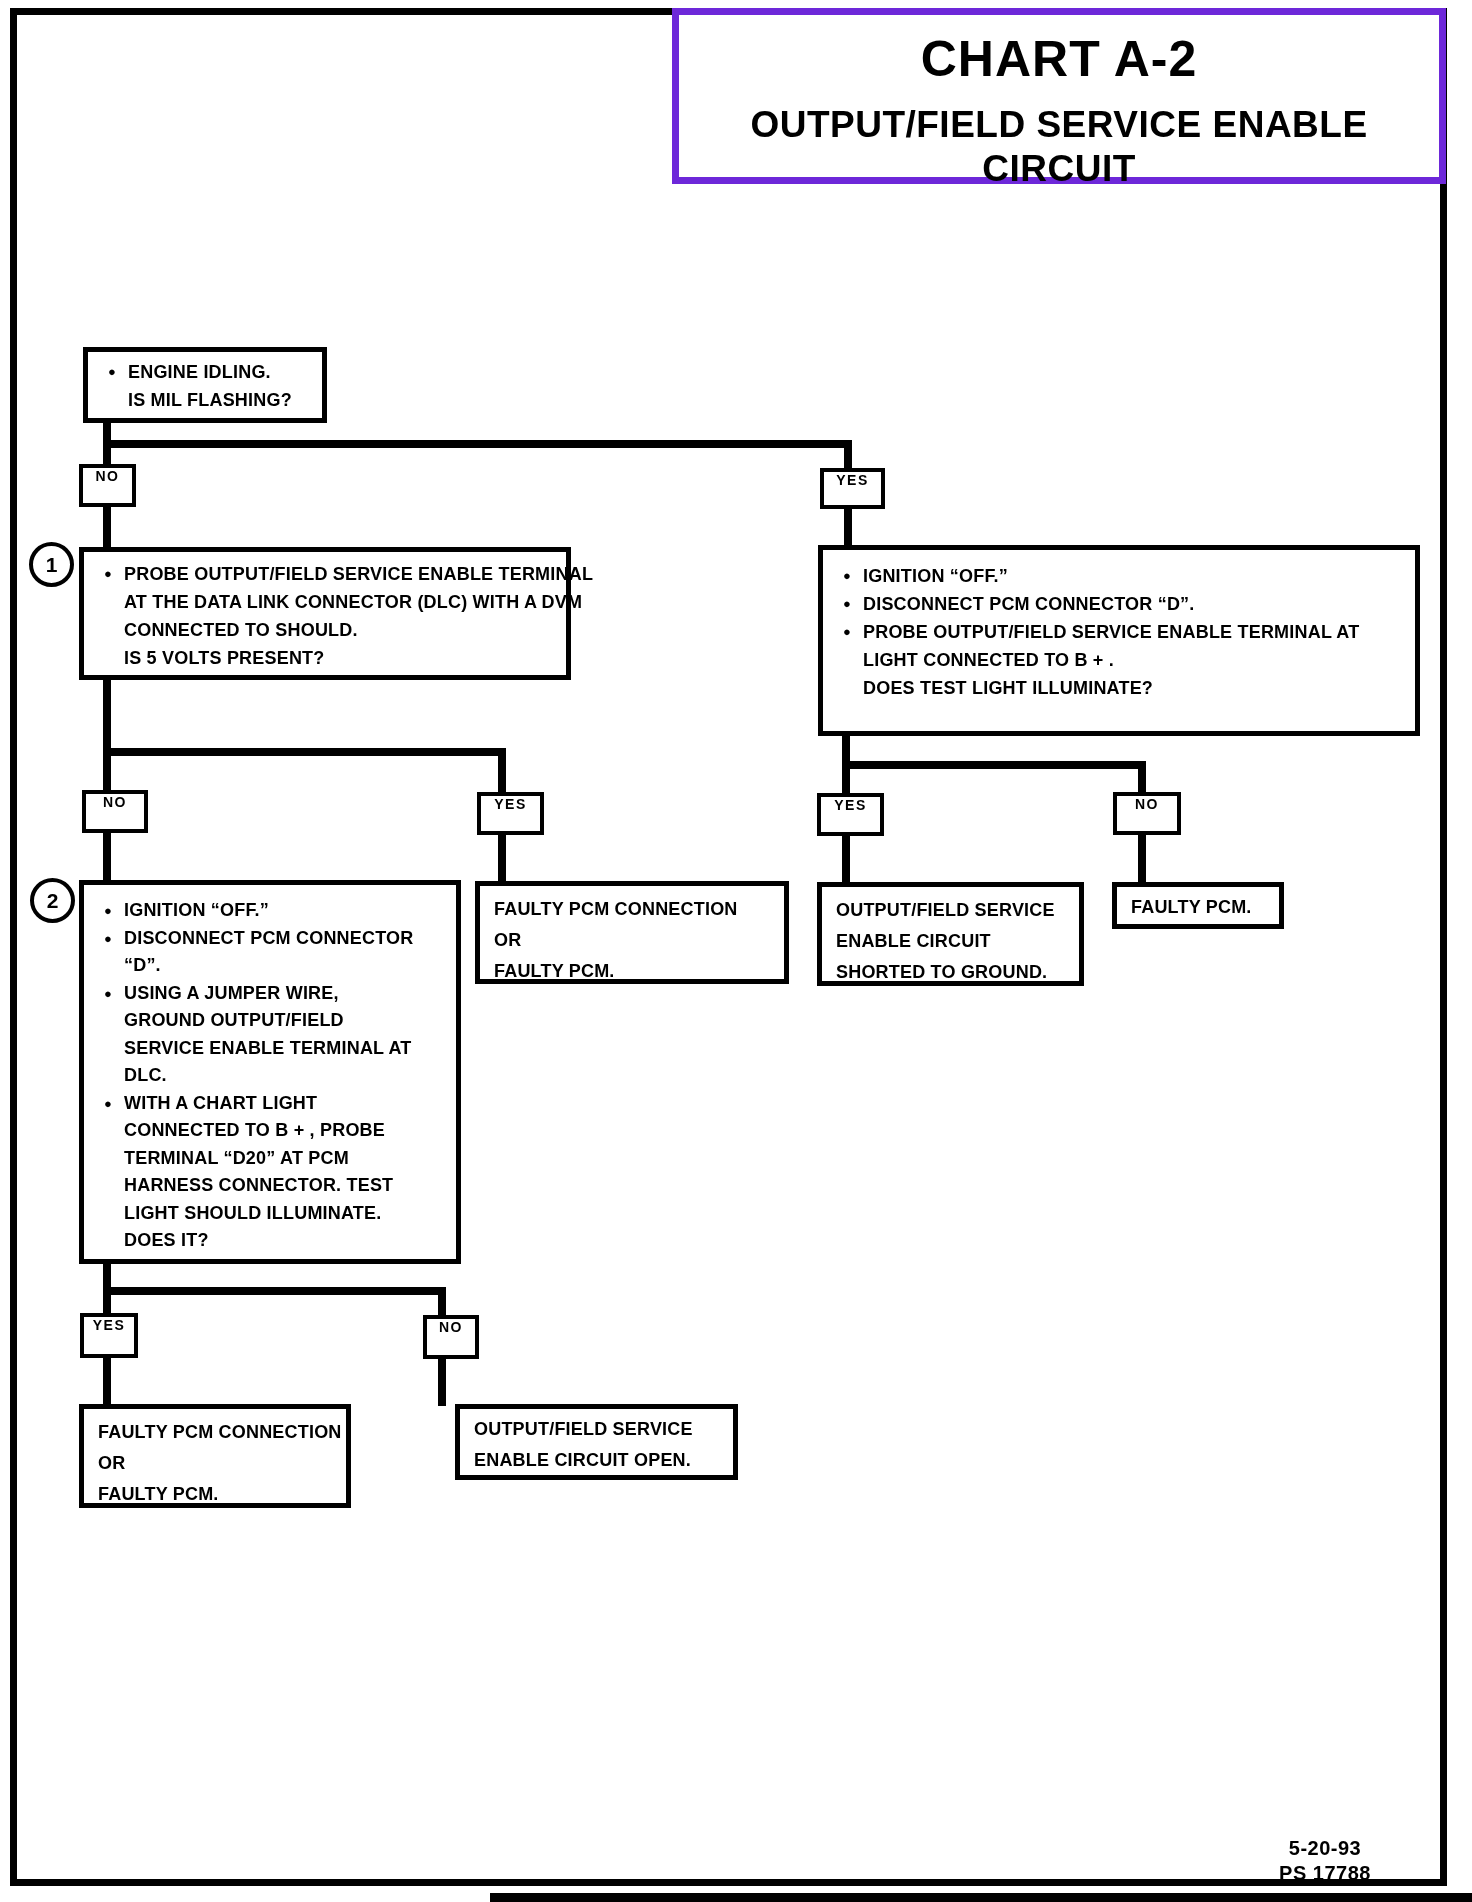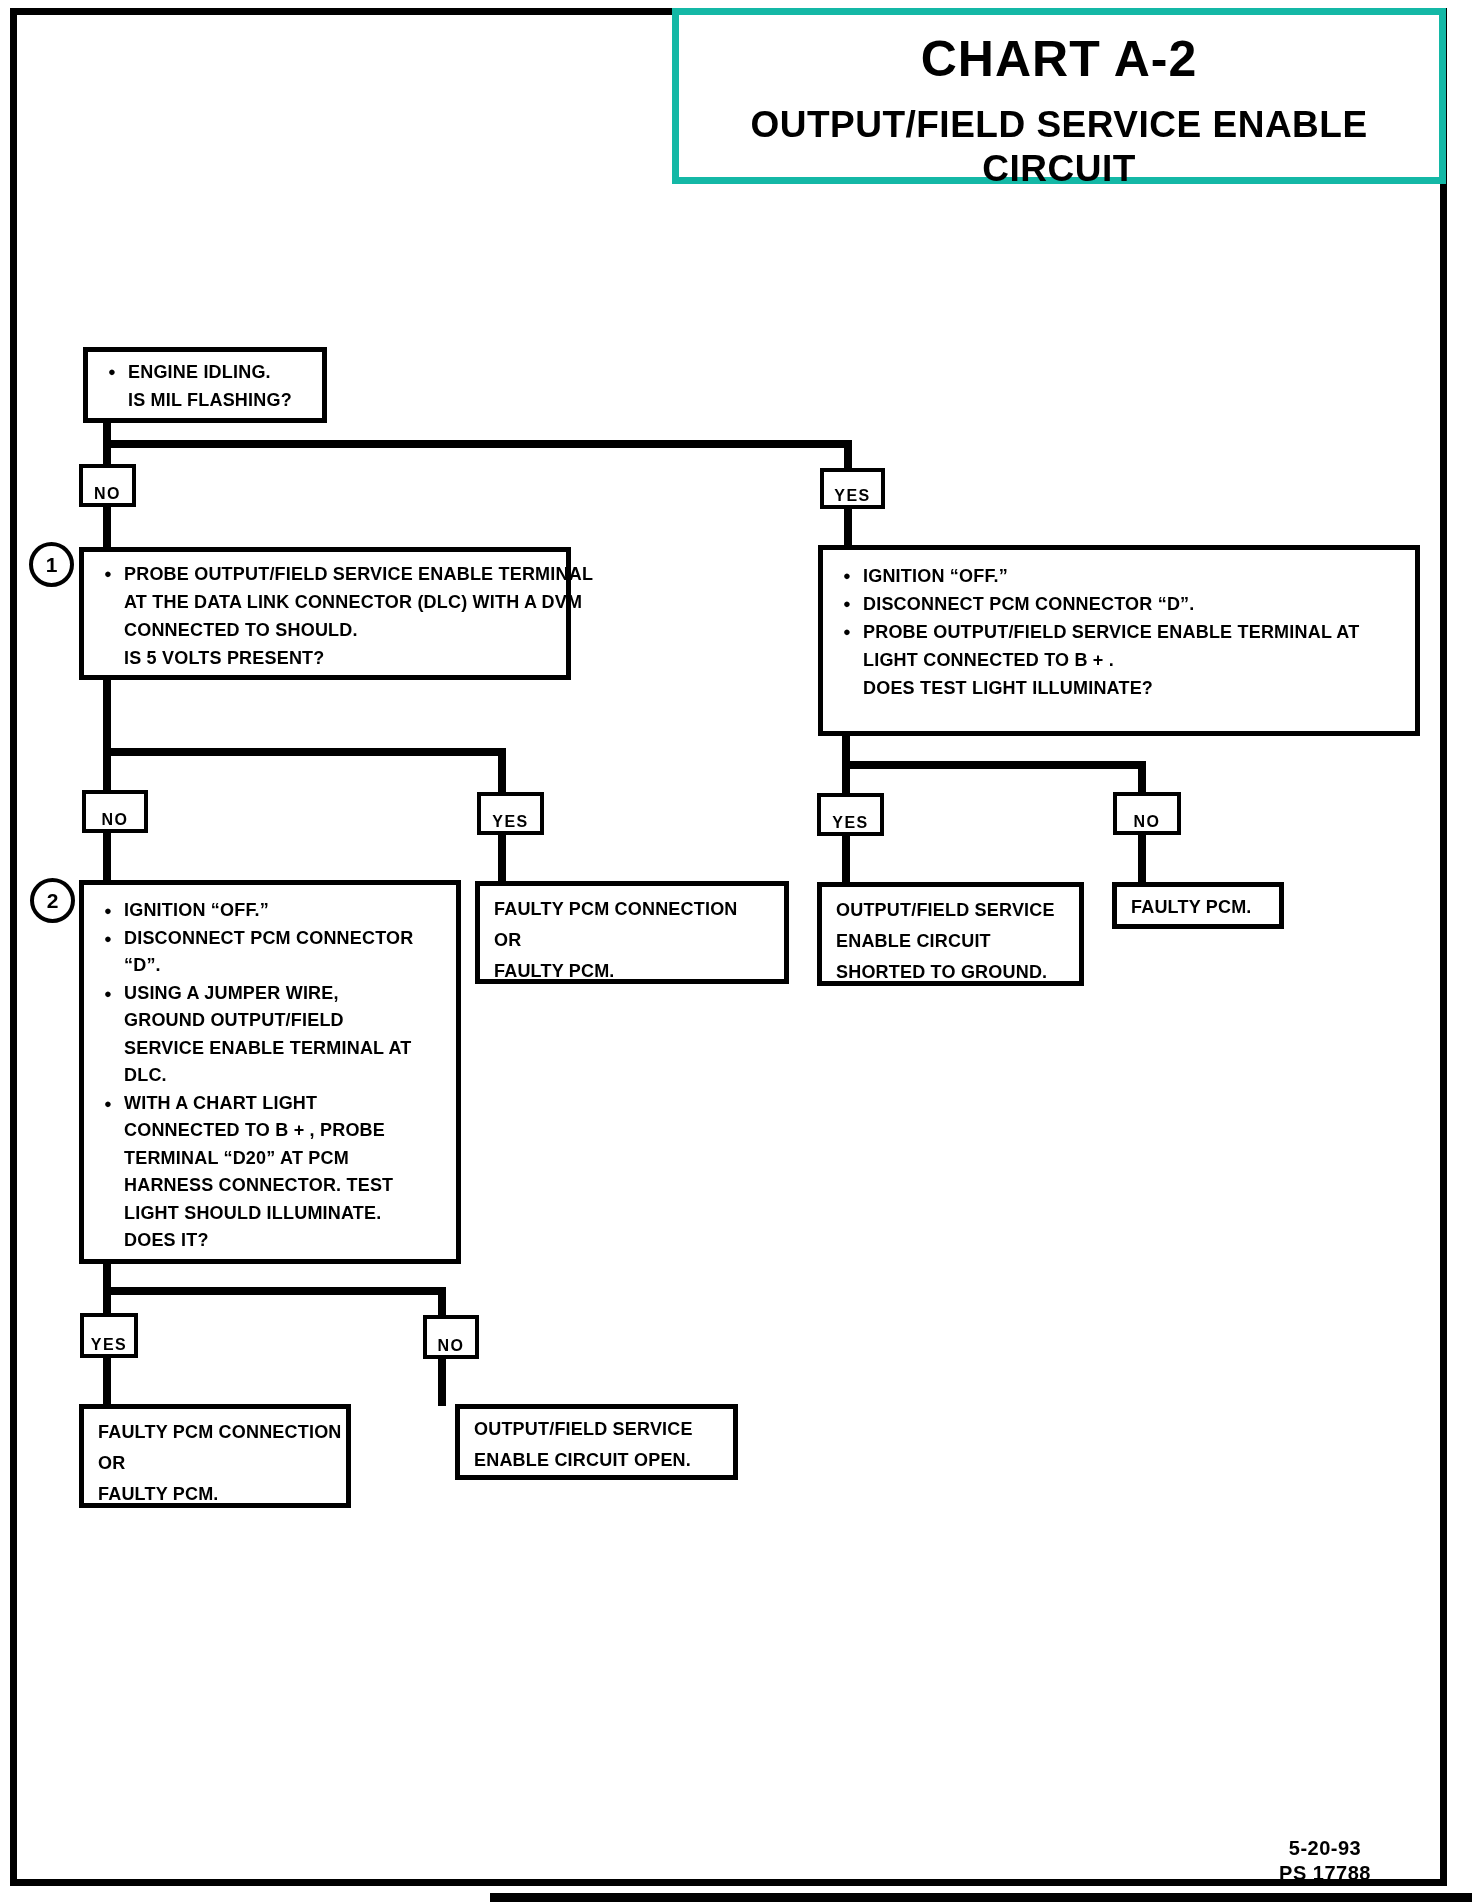--- a/index.html
+++ b/index.html
@@ -7,38 +7,38 @@
     position:relative;width:1472px;height:1902px;background:#ffffff;
     font-family:"Liberation Sans","DejaVu Sans",sans-serif;
     font-weight:700;color:#000;overflow:hidden;
   }
   .page-border{
     position:absolute;left:10px;top:8px;width:1437px;height:1878px;
     border:7px solid #000;box-sizing:border-box;
   }
   .title-box{
     position:absolute;left:672px;top:8px;width:774px;height:176px;
-    border:7px solid #14b8a6;box-sizing:border-box;background:#fff;text-align:center;
+    border:7px solid #6d28d9;box-sizing:border-box;background:#fff;text-align:center;
   }
   .title-line1{margin-top:16px;font-size:50px;letter-spacing:1px;line-height:56px;}
   .title-line2{margin-top:16px;font-size:37px;letter-spacing:0.5px;line-height:44px;}
   .box{
     position:absolute;background:#fff;border:5px solid #000;box-sizing:border-box;
   }
   .node{font-size:18px;padding:8px 6px 4px 8px;}
   .node .tline{display:flex;line-height:28px;}
   .dense .tline{line-height:27.5px;}
   .node .bullet{flex:0 0 32px;text-align:center;font-size:13px;}
   .node .ltext{flex:1;letter-spacing:0.2px;white-space:pre;}
   .outcome{font-size:18px;padding:8px 6px 4px 14px;}
   .outcome .tline{line-height:31px;}
   .outcome .ltext{letter-spacing:0.2px;white-space:pre;}
   .decision{
-    display:flex;align-items:flex-end;justify-content:center;
-    border-width:4px;font-size:16px;letter-spacing:1.5px;
+    display:flex;align-items:flex-start;justify-content:center;
+    border-width:4px;font-size:14px;letter-spacing:1.5px;
   }
   .conn{position:absolute;background:#000;}
   .step-circle{
     position:absolute;width:45px;height:45px;border:4px solid #000;border-radius:50%;
     box-sizing:border-box;background:#fff;display:flex;align-items:center;justify-content:center;
     font-size:21px;
   }
   .footer{
     position:absolute;left:1230px;top:1836px;width:190px;text-align:center;
     font-size:20px;line-height:25px;letter-spacing:0.5px;

